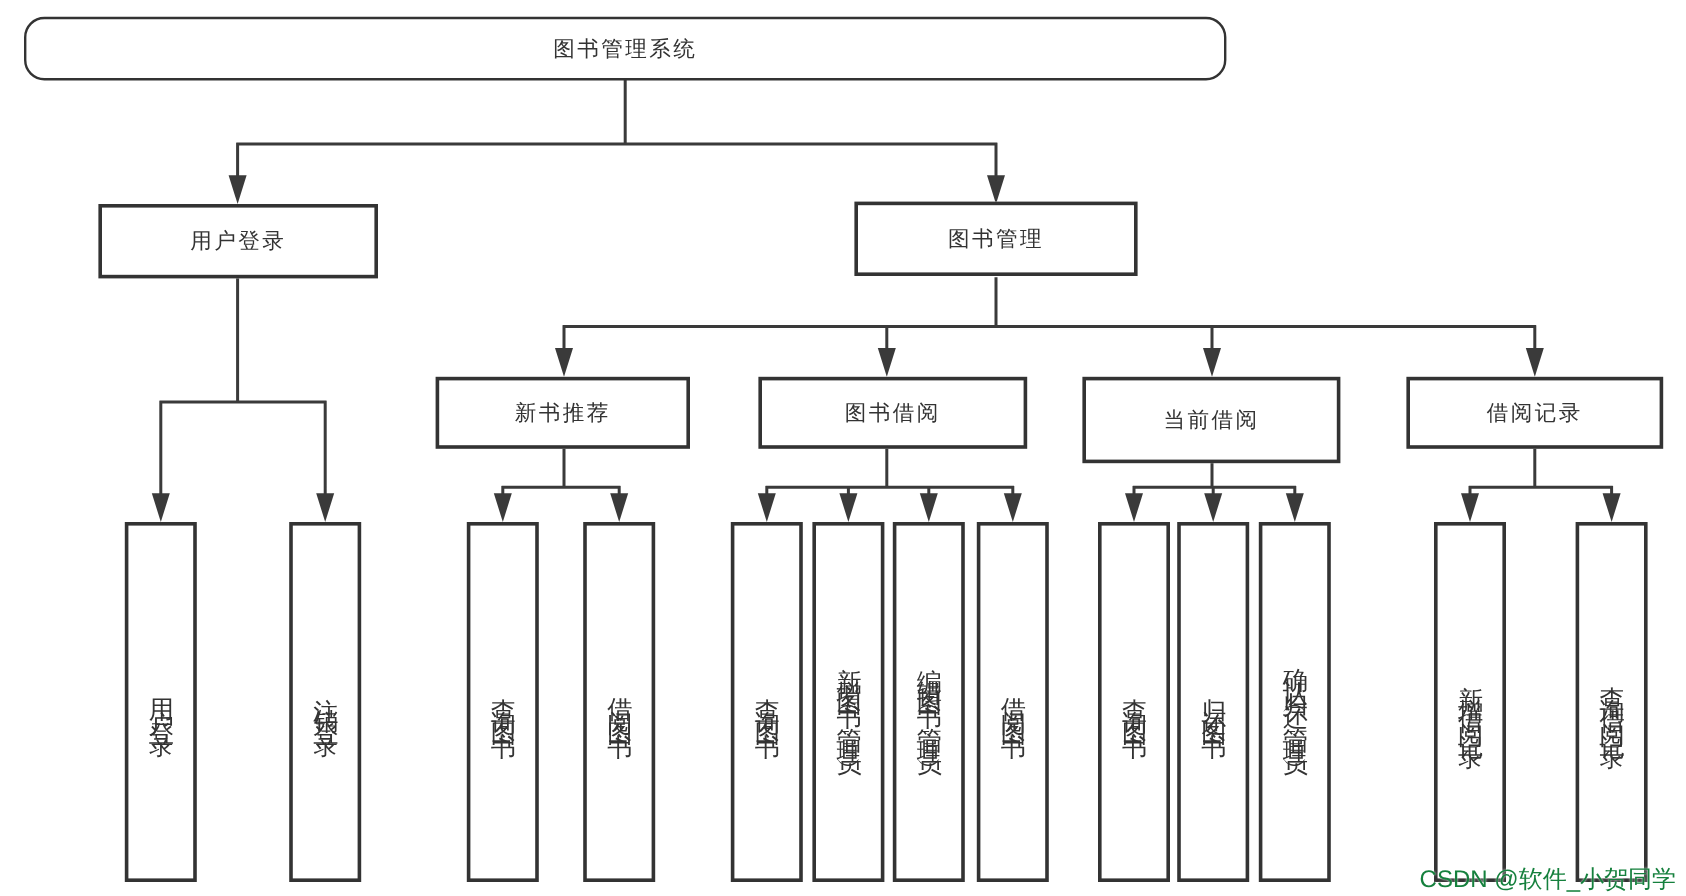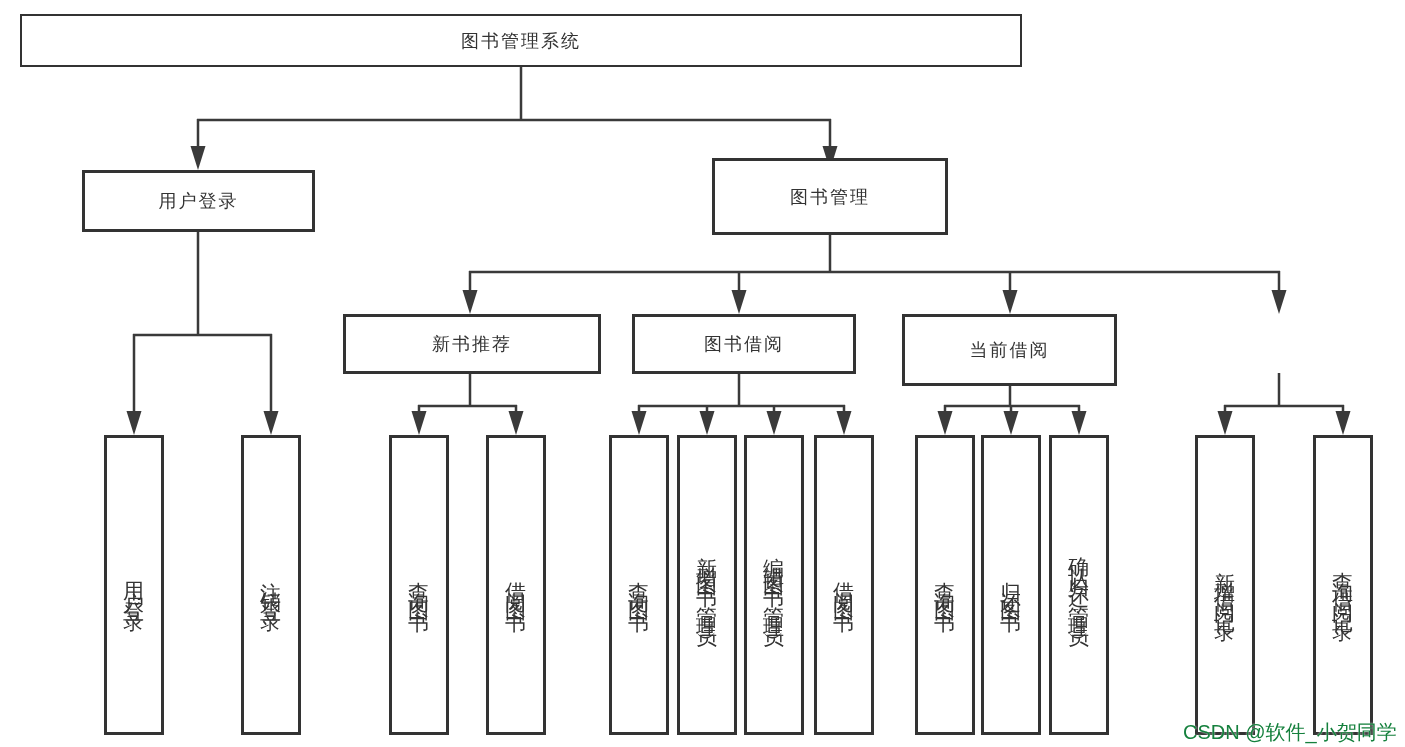--- a/index.html
+++ b/index.html
@@ -6,21 +6,21 @@
   .stage {
     position:relative; width:1405px; height:747px; background:#ffffff;
     font-family:"Liberation Sans", sans-serif; overflow:hidden;
   }
   .connectors { position:absolute; left:0; top:0; width:1405px; height:747px; }
   .box {
     position:absolute; box-sizing:border-box; background:#ffffff;
     border:3px solid #333333; color:#333333;
     display:flex; align-items:center; justify-content:center;
   }
-  .box.root { border-width:2px; }
+  .box.root { border-width:2px;border-radius:17px; }
   .box.h span { font-size:18px; letter-spacing:2px; white-space:nowrap; }
   .box.v span {
     writing-mode:vertical-rl; text-orientation:mixed;
     font-size:21px; letter-spacing:10px; line-height:1;
   }
   .watermark {
     position:absolute; left:1183px; top:719px; z-index:5;
     font-size:20px; color:#15803d; white-space:nowrap;
     text-shadow:0 0 2px #ffffff;
   }
@@ -67,32 +67,35 @@
     </g>
   </svg>
 
   <div class="box h root" style="left:20px;top:14px;width:1002px;height:53px">
     <span>图书管理系统</span>
   </div>
 
   <div class="box h" style="left:82px;top:170px;width:233px;height:62px">
     <span>用户登录</span>
   </div>
-  <div class="box h" style="left:712px;top:158px;width:236px;height:77px">
+  <div class="box h" style="left:712px;top:168px;width:236px;height:62px">
     <span>图书管理</span>
   </div>
 
-  <div class="box h" style="left:343px;top:314px;width:258px;height:60px">
+  <div class="box h" style="left:363px;top:314px;width:212px;height:60px">
     <span>新书推荐</span>
   </div>
   <div class="box h" style="left:632px;top:314px;width:224px;height:60px">
     <span>图书借阅</span>
   </div>
   <div class="box h" style="left:902px;top:314px;width:215px;height:72px">
     <span>当前借阅</span>
+  </div>
+  <div class="box h" style="left:1172px;top:314px;width:214px;height:60px">
+    <span>借阅记录</span>
   </div>
 
   <div class="box v" style="left:104px;top:435px;width:60px;height:300px">
     <span>用户登录</span>
   </div>
   <div class="box v" style="left:241px;top:435px;width:60px;height:300px">
     <span>注销登录</span>
   </div>
 
   <div class="box v" style="left:389px;top:435px;width:60px;height:300px">

